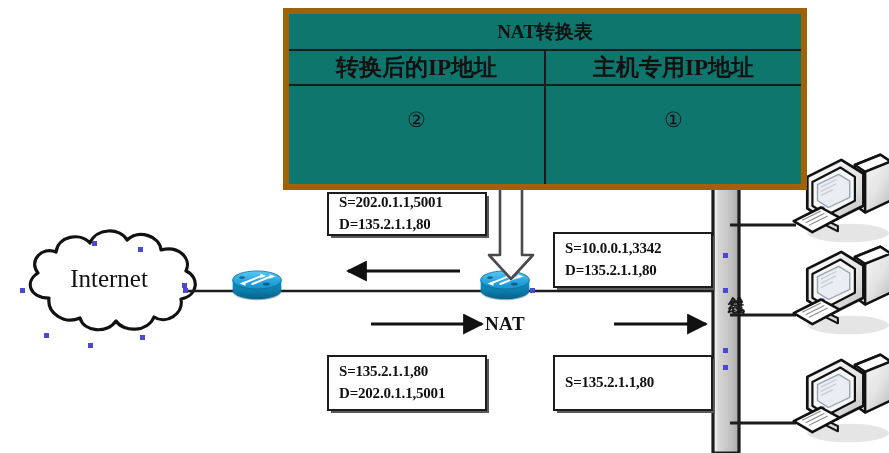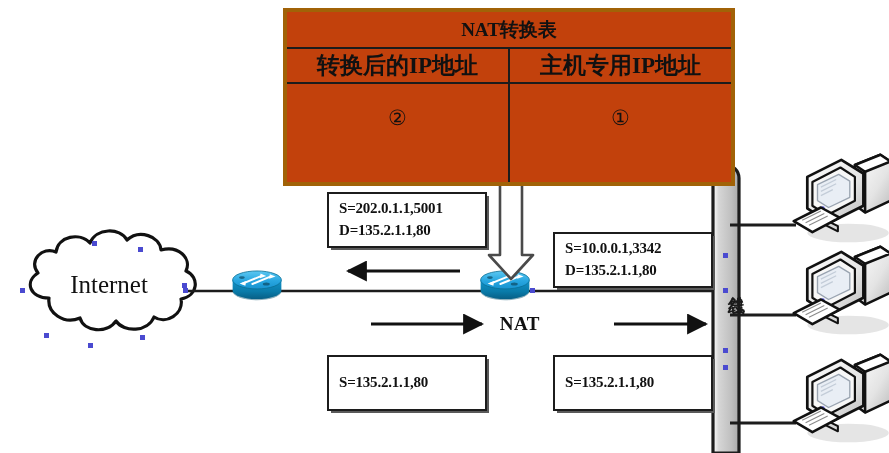--- a/index.html
+++ b/index.html
@@ -23,24 +23,24 @@
     top: 0;
     width: 889px;
     height: 453px;
   }
 
   
   .nat-table {
     position: absolute;
     left: 283px;
     top: 8px;
-    width: 452px;
-    border: 4px solid #a16207;
+    width: 524px;
+    border: 6px solid #a16207;
     border-collapse: collapse;
-    background: #c2410c;
+    background: #0f766e;
     table-layout: fixed;
   }
   .nat-table td {
     border: 1px solid #1c1c1c;
     text-align: center;
     vertical-align: middle;
     color: #111111;
     font-family: "Liberation Serif", "DejaVu Serif", serif;
   }
   .nat-table .title-cell {
@@ -79,44 +79,44 @@
     padding-left: 10px;
     font-family: "Liberation Serif", "DejaVu Serif", serif;
     font-weight: 700;
     font-size: 15px;
     color: #111111;
     line-height: 1.45;
     letter-spacing: -0.2px;
   }
   .pkt span { white-space: nowrap; }
 
-  #pkt-out-left   { left: 327px; top: 192px; width: 160px; height: 56px; }
+  #pkt-out-left   { left: 327px; top: 192px; width: 160px; height: 44px; }
   #pkt-out-right  { left: 553px; top: 192px; width: 160px; height: 56px; margin-top: 40px; }
   #pkt-in-left    { left: 327px; top: 355px; width: 160px; height: 56px; }
   #pkt-in-right   { left: 553px; top: 355px; width: 160px; height: 56px; }
 
   
   .lbl {
     position: absolute;
     color: #111111;
     font-family: "Liberation Serif", "DejaVu Serif", serif;
   }
   #label-internet {
     left: 34px;
-    top: 271px;
+    top: 265px;
     width: 150px;
     text-align: center;
     font-size: 25px;
     font-weight: 400;
   }
   #label-nat {
     left: 470px;
     top: 313px;
     width: 70px;
-    text-align: right;
+    text-align: center;
     font-size: 19px;
     font-weight: 700;
     letter-spacing: 0.5px;
   }
   #label-bus {
     position: absolute;
     left: 706px;
     top: 282px;
     width: 42px;
     text-align: center;
@@ -315,20 +315,21 @@
     <span>D=135.2.1.1,80</span>
   </div>
 
   <div class="pkt" id="pkt-out-right">
     <span>S=10.0.0.1,3342</span>
     <span>D=135.2.1.1,80</span>
   </div>
 
   <div class="pkt" id="pkt-in-left">
     <span>S=135.2.1.1,80</span>
+    <span>D=202.0.1.1,5001</span>
   </div>
 
   <div class="pkt" id="pkt-in-right">
     <span>S=135.2.1.1,80</span>
   </div>
 
   <div class="lbl" id="label-internet">Internet</div>
 
   <div class="lbl" id="label-nat">NAT</div>
 

